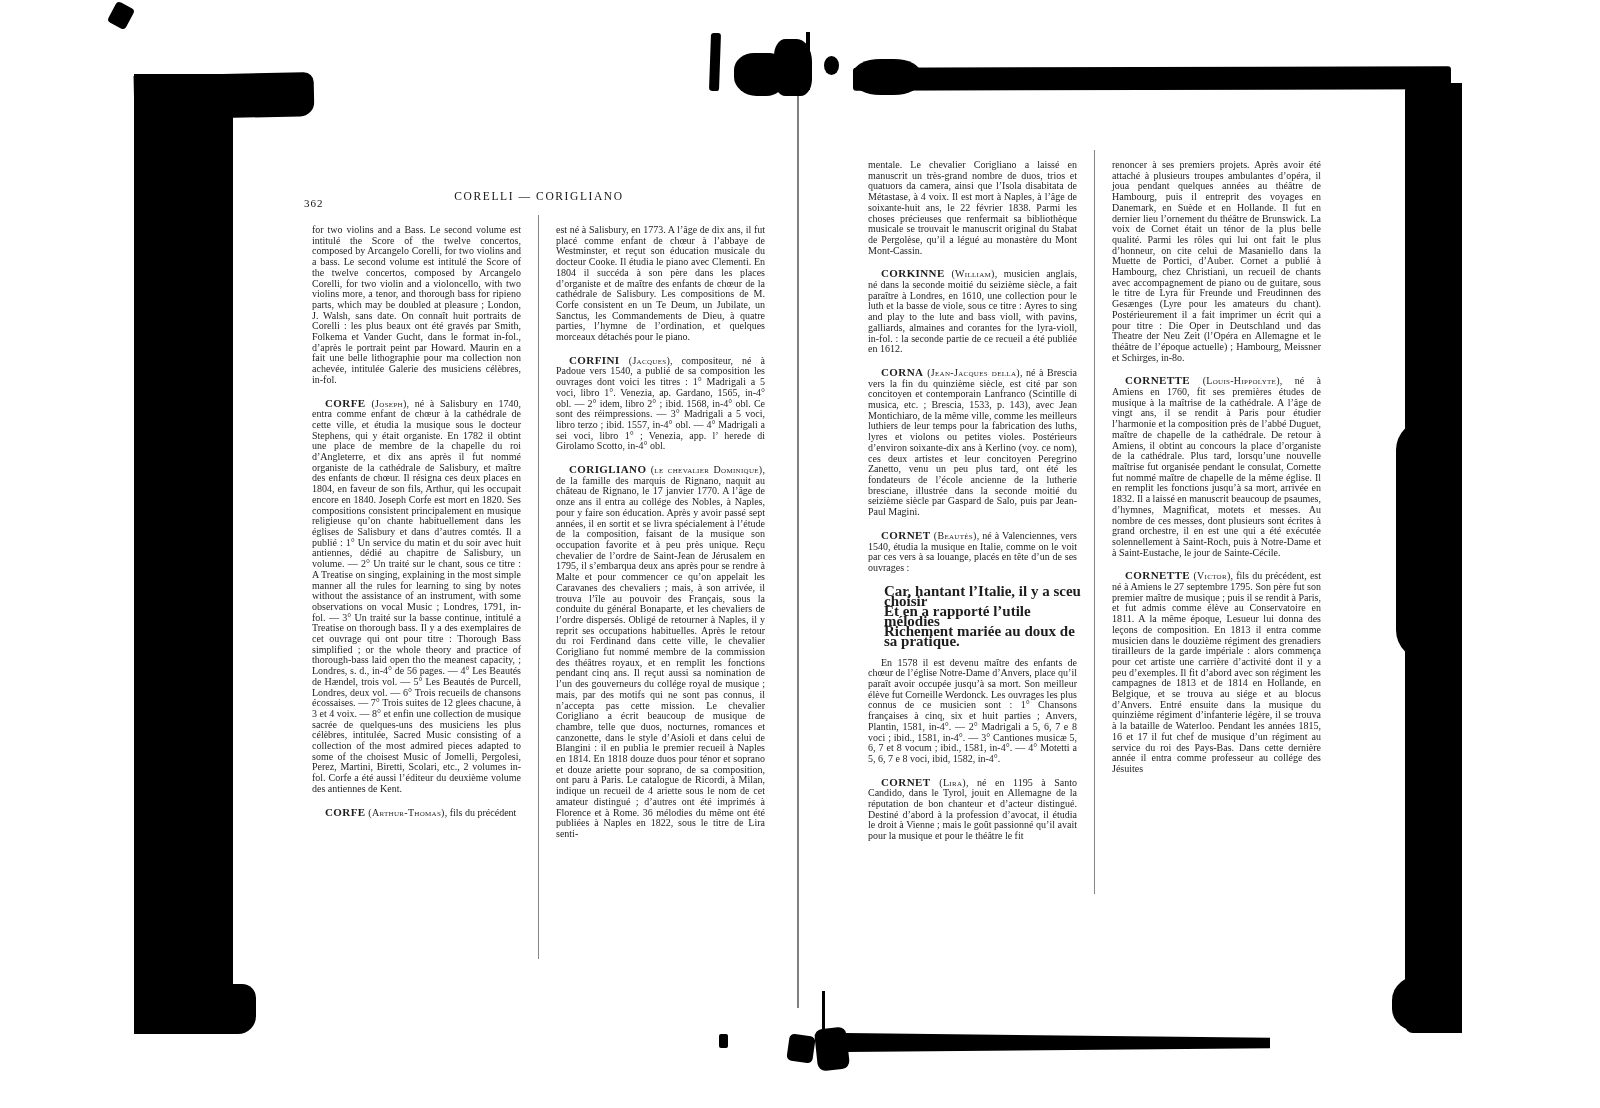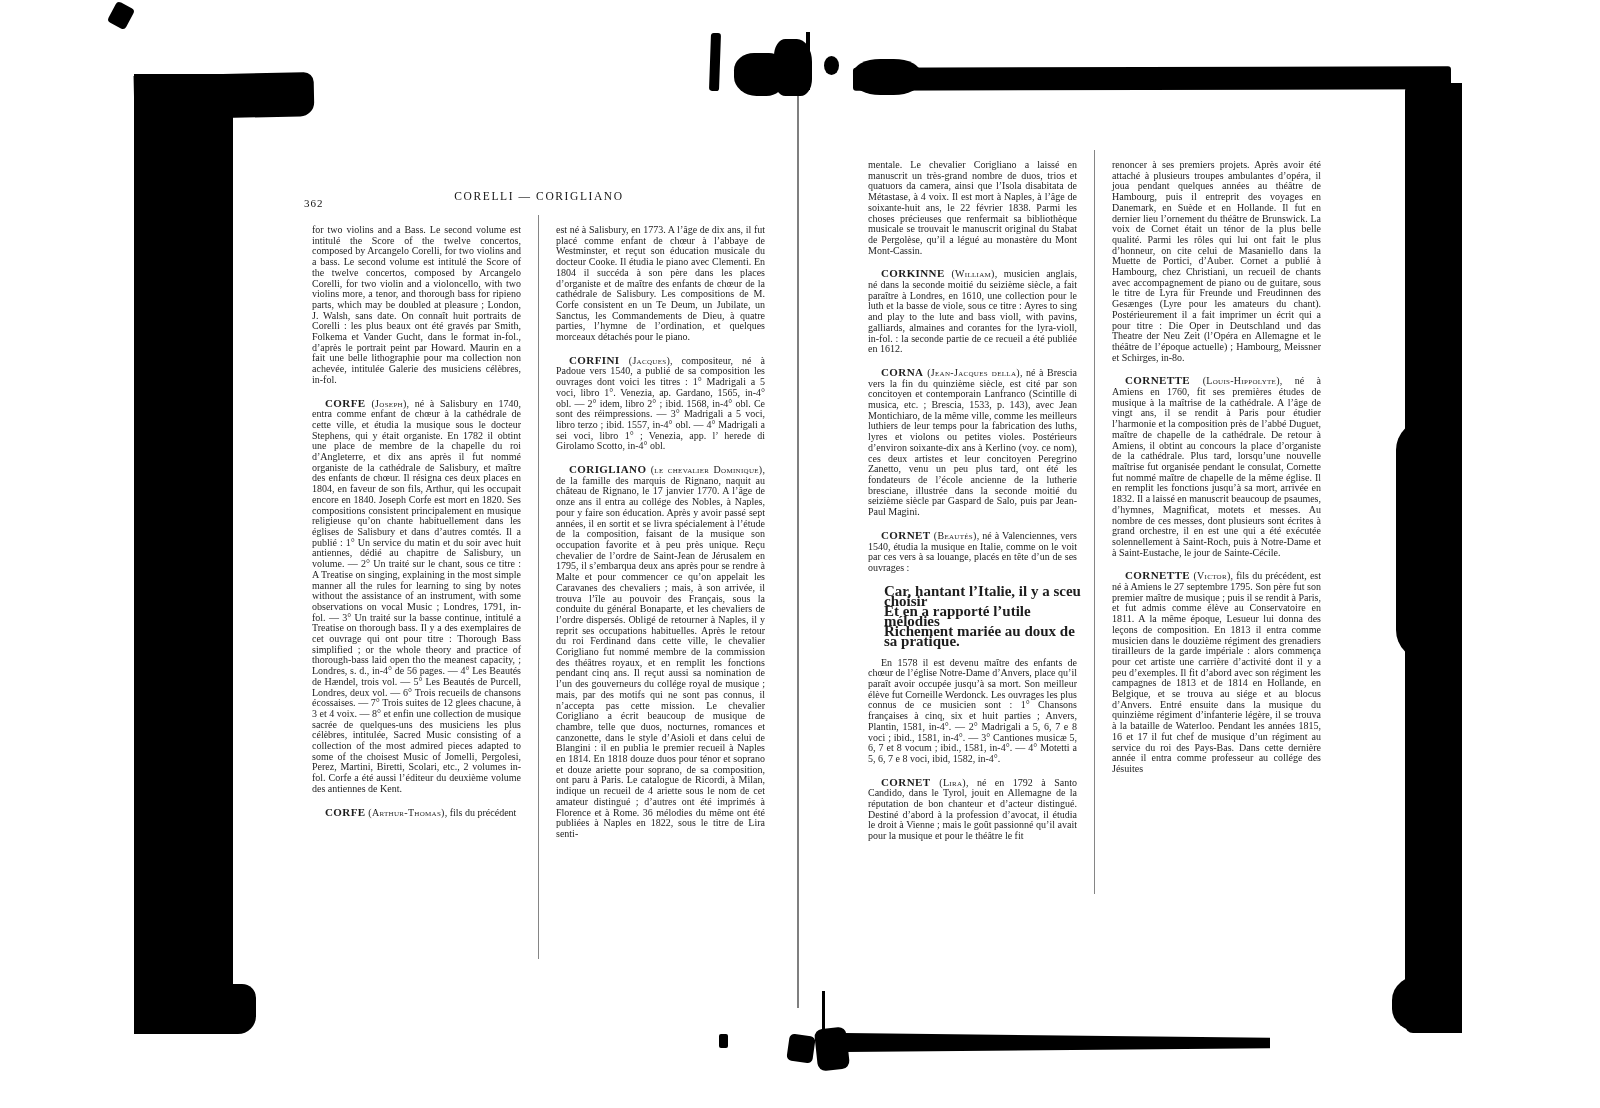--- a/index.html
+++ b/index.html
@@ -82,21 +82,21 @@
       <p class="para no-indent"><span>mentale. Le chevalier Corigliano a laissé en manuscrit un très-grand nombre de duos, trios et quatuors da camera, ainsi que l’Isola disabitata de Métastase, à 4 voix. Il est mort à Naples, à l’âge de soixante-huit ans, le 22 février 1838. Parmi les choses précieuses que renfermait sa bibliothèque musicale se trouvait le manuscrit original du Stabat de Pergolèse, qu’il a légué au monastère du Mont Mont-Cassin.</span></p>
       <p class="para"><b class="surname">CORKINNE</b><span class="given"> (William)</span><span>, musicien anglais, né dans la seconde moitié du seizième siècle, a fait paraître à Londres, en 1610, une collection pour le luth et la basse de viole, sous ce titre : Ayres to sing and play to the lute and bass violl, with pavins, galliards, almaines and corantes for the lyra-violl, in-fol. : la seconde partie de ce recueil a été publiée en 1612.</span></p>
       <p class="para"><b class="surname">CORNA</b><span class="given"> (Jean-Jacques della)</span><span>, né à Brescia vers la fin du quinzième siècle, est cité par son concitoyen et contemporain Lanfranco (Scintille di musica, etc. ; Brescia, 1533, p. 143), avec Jean Montichiaro, de la même ville, comme les meilleurs luthiers de leur temps pour la fabrication des luths, lyres et violons ou petites violes. Postérieurs d’environ soixante-dix ans à Kerlino (voy. ce nom), ces deux artistes et leur concitoyen Peregrino Zanetto, venu un peu plus tard, ont été les fondateurs de l’école ancienne de la lutherie bresciane, illustrée dans la seconde moitié du seizième siècle par Gaspard de Salo, puis par Jean-Paul Magini.</span></p>
       <p class="para"><b class="surname">CORNET</b><span class="given"> (Beautés)</span><span>, né à Valenciennes, vers 1540, étudia la musique en Italie, comme on le voit par ces vers à sa louange, placés en tête d’un de ses ouvrages :</span></p>
       <div class="verse">
         <div class="verse-line">Car, hantant l’Italie, il y a sceu choisir</div>
         <div class="verse-line">Et en a rapporté l’utile mélodies</div>
         <div class="verse-line">Richement mariée au doux de sa pratique.</div>
       </div>
       <p class="para"><span>En 1578 il est devenu maître des enfants de chœur de l’église Notre-Dame d’Anvers, place qu’il paraît avoir occupée jusqu’à sa mort. Son meilleur élève fut Corneille Werdonck. Les ouvrages les plus connus de ce musicien sont : 1° Chansons françaises à cinq, six et huit parties ; Anvers, Plantin, 1581, in-4°. — 2° Madrigali a 5, 6, 7 e 8 voci ; ibid., 1581, in-4°. — 3° Cantiones musicæ 5, 6, 7 et 8 vocum ; ibid., 1581, in-4°. — 4° Motetti a 5, 6, 7 e 8 voci, ibid, 1582, in-4°.</span></p>
-      <p class="para"><b class="surname">CORNET</b><span class="given"> (Lira)</span><span>, né en 1792 à Santo Candido, dans le Tyrol, jouit en Allemagne de la réputation de bon chanteur et d’acteur distingué. Destiné d’abord à la profession d’avocat, il étudia le droit à Vienne ; mais le goût passionné qu’il avait pour la musique et pour le théâtre le fit</span></p>
+      <p class="para"><b class="surname">CORNET</b><span class="given"> (Lira)</span><span>, né en 1195 à Santo Candido, dans le Tyrol, jouit en Allemagne de la réputation de bon chanteur et d’acteur distingué. Destiné d’abord à la profession d’avocat, il étudia le droit à Vienne ; mais le goût passionné qu’il avait pour la musique et pour le théâtre le fit</span></p>
     </div>
     <div class="col-divider"></div>
     <div class="col">
       <p class="para no-indent"><span>renoncer à ses premiers projets. Après avoir été attaché à plusieurs troupes ambulantes d’opéra, il joua pendant quelques années au théâtre de Hambourg, puis il entreprit des voyages en Danemark, en Suède et en Hollande. Il fut en dernier lieu l’ornement du théâtre de Brunswick. La voix de Cornet était un ténor de la plus belle qualité. Parmi les rôles qui lui ont fait le plus d’honneur, on cite celui de Masaniello dans la Muette de Portici, d’Auber. Cornet a publié à Hambourg, chez Christiani, un recueil de chants avec accompagnement de piano ou de guitare, sous le titre de Lyra für Freunde und Freudinnen des Gesænges (Lyre pour les amateurs du chant). Postérieurement il a fait imprimer un écrit qui a pour titre : Die Oper in Deutschland und das Theatre der Neu Zeit (l’Opéra en Allemagne et le théâtre de l’époque actuelle) ; Hambourg, Meissner et Schirges, in-8o.</span></p>
       <p class="para"><b class="surname">CORNETTE</b><span class="given"> (Louis-Hippolyte)</span><span>, né à Amiens en 1760, fit ses premières études de musique à la maîtrise de la cathédrale. A l’âge de vingt ans, il se rendit à Paris pour étudier l’harmonie et la composition près de l’abbé Duguet, maître de chapelle de la cathédrale. De retour à Amiens, il obtint au concours la place d’organiste de la cathédrale. Plus tard, lorsqu’une nouvelle maîtrise fut organisée pendant le consulat, Cornette fut nommé maître de chapelle de la même église. Il en remplit les fonctions jusqu’à sa mort, arrivée en 1832. Il a laissé en manuscrit beaucoup de psaumes, d’hymnes, Magnificat, motets et messes. Au nombre de ces messes, dont plusieurs sont écrites à grand orchestre, il en est une qui a été exécutée solennellement à Saint-Roch, puis à Notre-Dame et à Saint-Eustache, le jour de Sainte-Cécile.</span></p>
       <p class="para"><b class="surname">CORNETTE</b><span class="given"> (Victor)</span><span>, fils du précédent, est né à Amiens le 27 septembre 1795. Son père fut son premier maître de musique ; puis il se rendit à Paris, et fut admis comme élève au Conservatoire en 1811. A la même époque, Lesueur lui donna des leçons de composition. En 1813 il entra comme musicien dans le douzième régiment des grenadiers tirailleurs de la garde impériale : alors commença pour cet artiste une carrière d’activité dont il y a peu d’exemples. Il fit d’abord avec son régiment les campagnes de 1813 et de 1814 en Hollande, en Belgique, et se trouva au siége et au blocus d’Anvers. Entré ensuite dans la musique du quinzième régiment d’infanterie légère, il se trouva à la bataille de Waterloo. Pendant les années 1815, 16 et 17 il fut chef de musique d’un régiment au service du roi des Pays-Bas. Dans cette dernière année il entra comme professeur au collége des Jésuites</span></p>
     </div>
   </div>
 </div>
 

